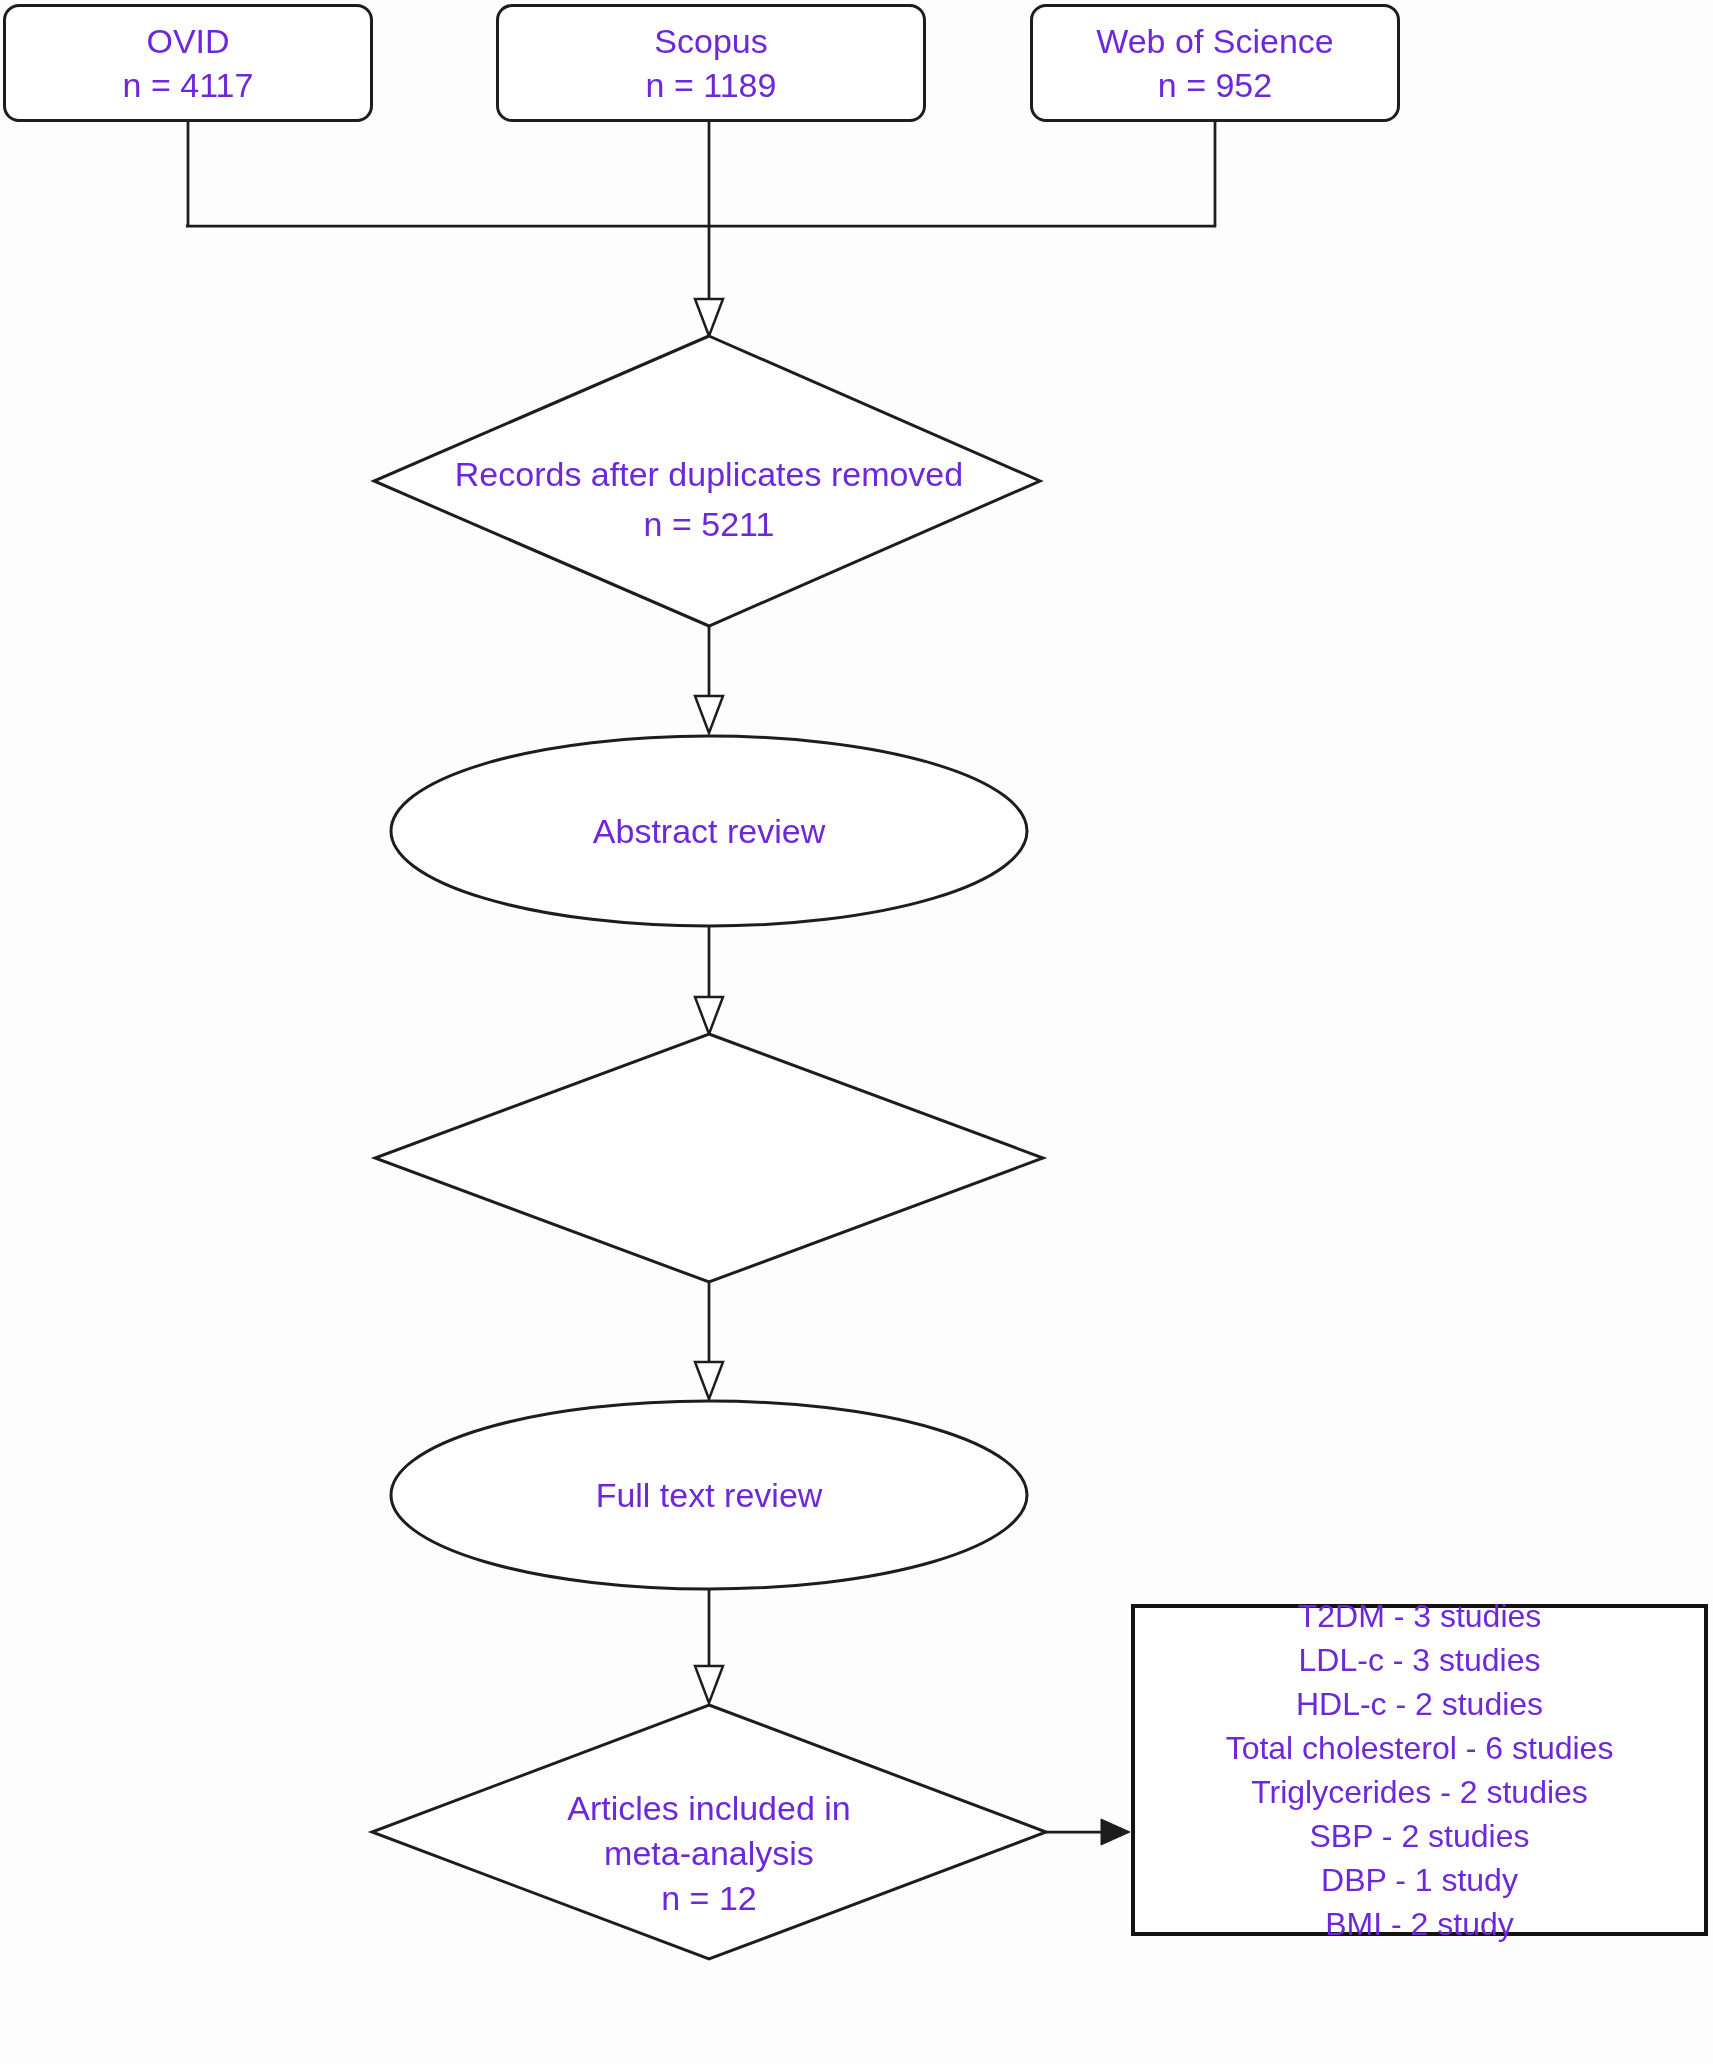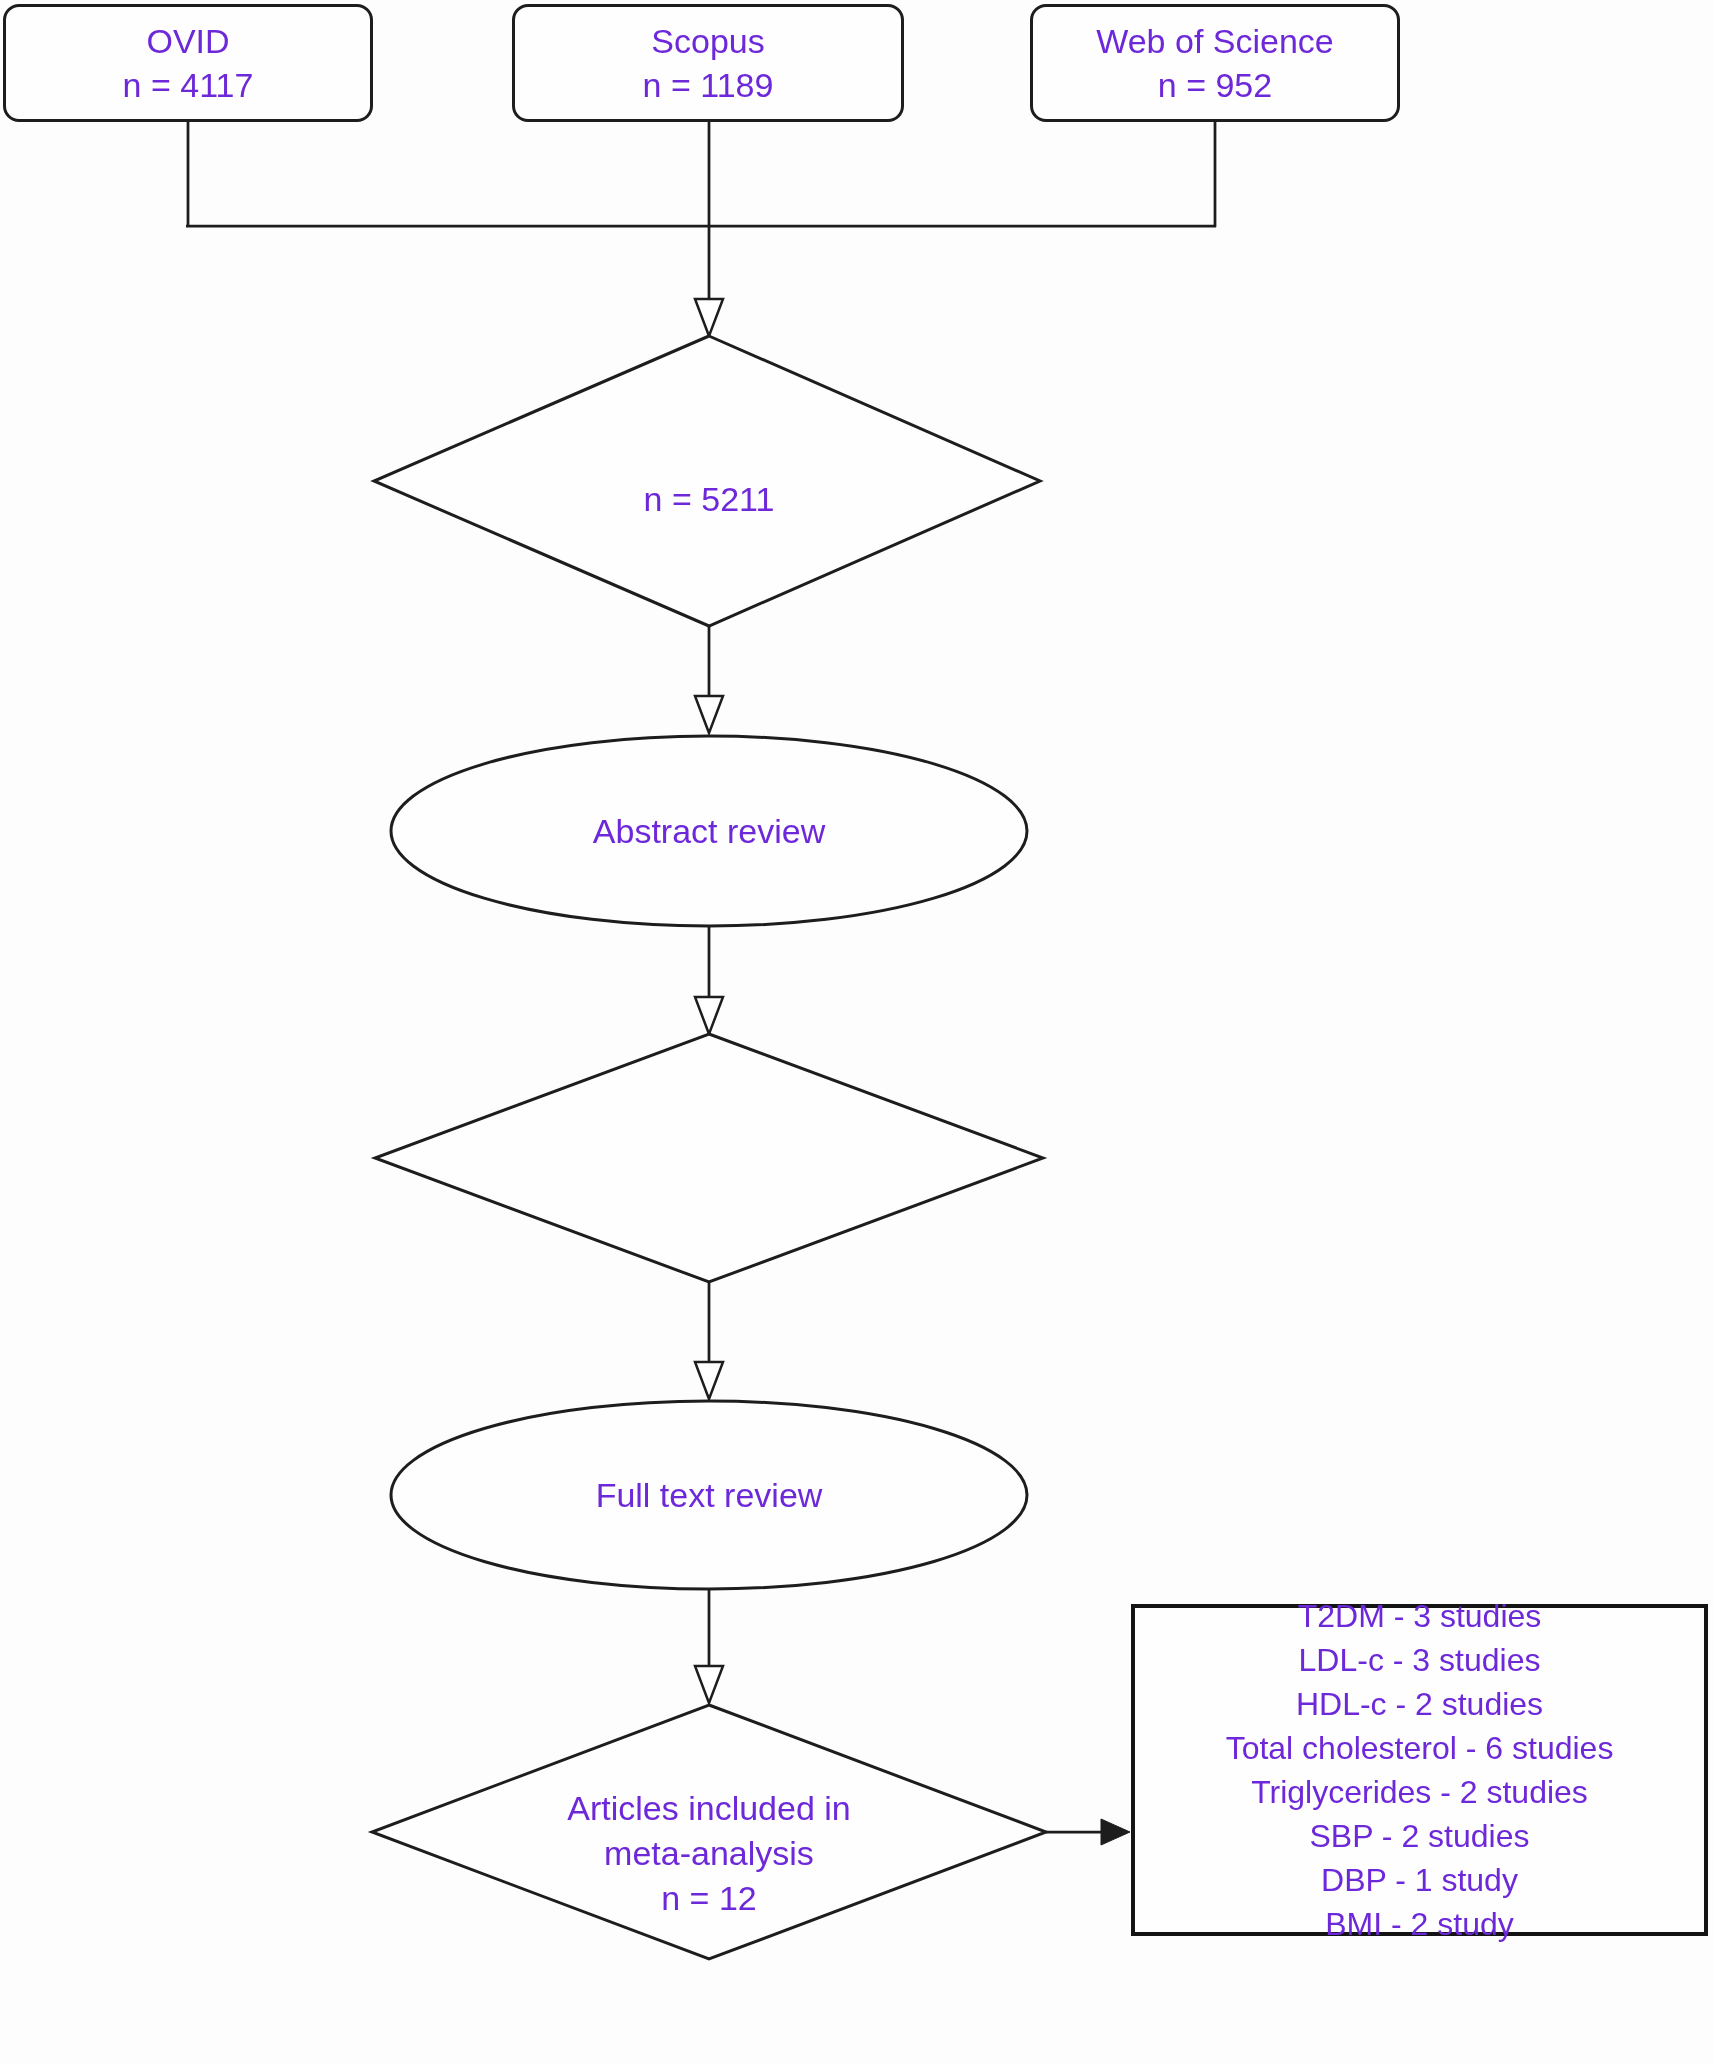--- a/index.html
+++ b/index.html
@@ -17,21 +17,21 @@
   .canvas svg .oarrow{fill:#ffffff;stroke:#1d1d1d;stroke-width:2.5;}
   .canvas svg .sarrow{fill:#1d1d1d;stroke:#1d1d1d;stroke-width:1;}
   .src-box{
     position:absolute;top:4px;height:118px;
     border:3px solid #1d1d1d;border-radius:16px;
     background:#fefefe;box-sizing:border-box;
     display:flex;flex-direction:column;align-items:center;justify-content:center;
     font-size:34px;line-height:44px;text-align:center;
   }
   .src-box.ovid{left:3px;width:370px;}
-  .src-box.scopus{left:512px;width:392px;}
+  .src-box.scopus{left:496px;width:430px;}
   .src-box.wos{left:1030px;width:370px;}
   .label{
     position:absolute;transform:translate(-50%,-50%);
     text-align:center;white-space:nowrap;
     font-size:34px;line-height:44px;
   }
   .label.dedup{left:709px;top:499px;line-height:50px;}
   .label.abstract{left:709px;top:831px;}
   .label.ftr{left:709px;top:1162px;line-height:47px;}
   .label.ftreview{left:709px;top:1495px;}
@@ -89,20 +89,21 @@
   <div class="src-box scopus">
     <div>Scopus</div>
     <div>n = 1189</div>
   </div>
   <div class="src-box wos">
     <div>Web of Science</div>
     <div>n = 952</div>
   </div>
 
   <div class="label dedup">
+    <div>Records after duplicates removed</div>
     <div>n = 5211</div>
   </div>
 
   <div class="label abstract">
     <div>Abstract review</div>
   </div>
 
 
   <div class="label ftreview">
     <div>Full text review</div>

